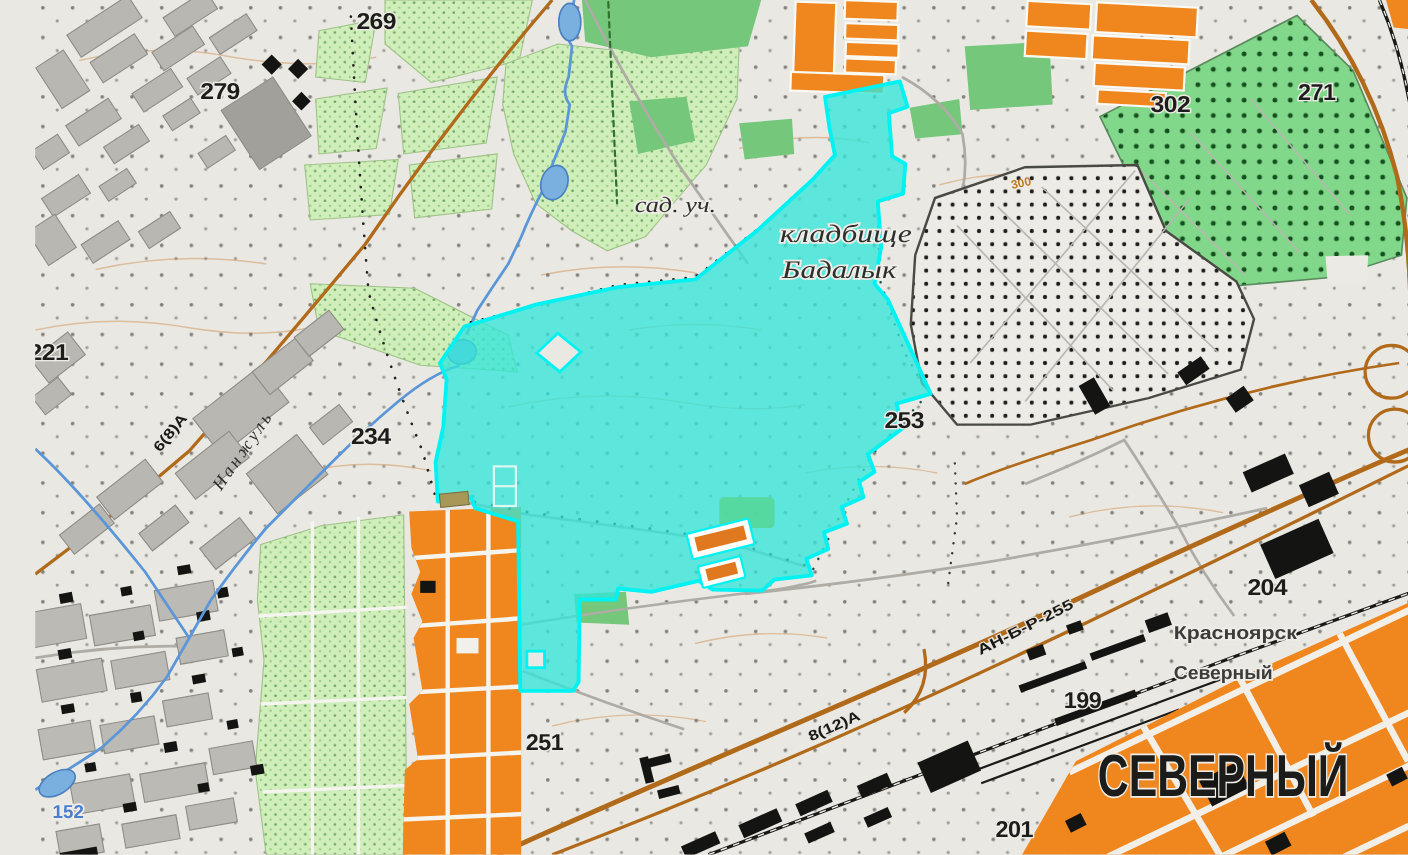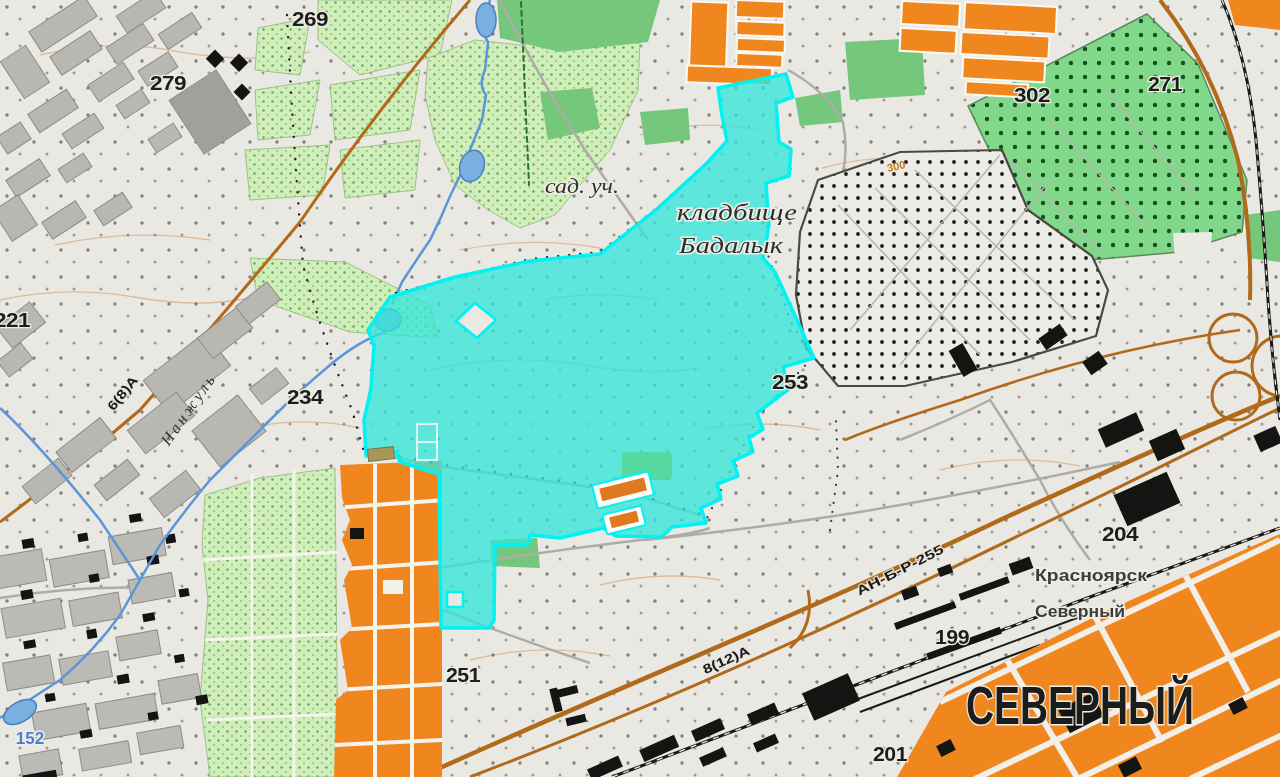--- a/index.html
+++ b/index.html
@@ -1,16 +1,16 @@
 <!DOCTYPE html>
 <html><head>
 <meta charset="utf-8">
 <style>
   html,body{margin:0;padding:0;width:1280px;height:777px;overflow:hidden;background:#eae8e3;}
-  #stage{position:relative;width:1108px;height:777px;}
+  #stage{position:relative;width:1108px;height:777px;margin-left:32px;}
   svg{display:block;}
   text{font-family:"Liberation Sans",sans-serif;}
   .elev{font-weight:700;font-size:21px;fill:#1d1d1b;paint-order:stroke;stroke:#edebe5;stroke-width:2.5px;letter-spacing:-0.5px;}
   .halo{paint-order:stroke;stroke:#efede7;stroke-width:3px;}
   .serifit{font-family:"Liberation Serif",serif;font-style:italic;fill:#2e2e2c;}
   .roadlbl{font-weight:700;font-size:13px;fill:#181816;paint-order:stroke;stroke:#e8e5df;stroke-width:2px;}
   .blue-lbl{fill:#4a7ed0;font-weight:700;}
 </style>
 </head>
 <body>

